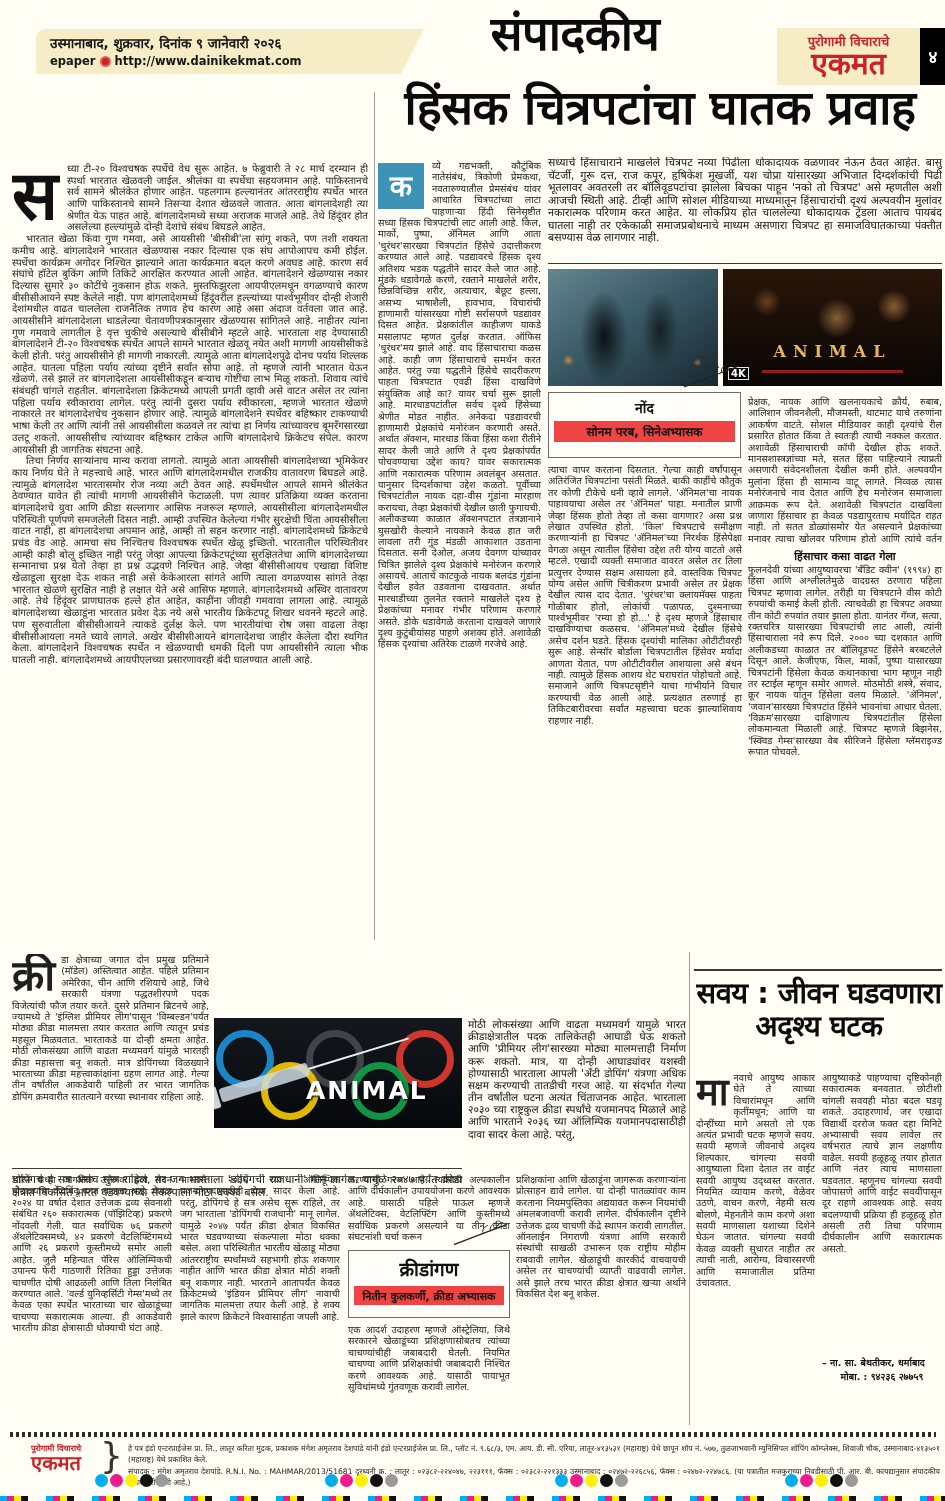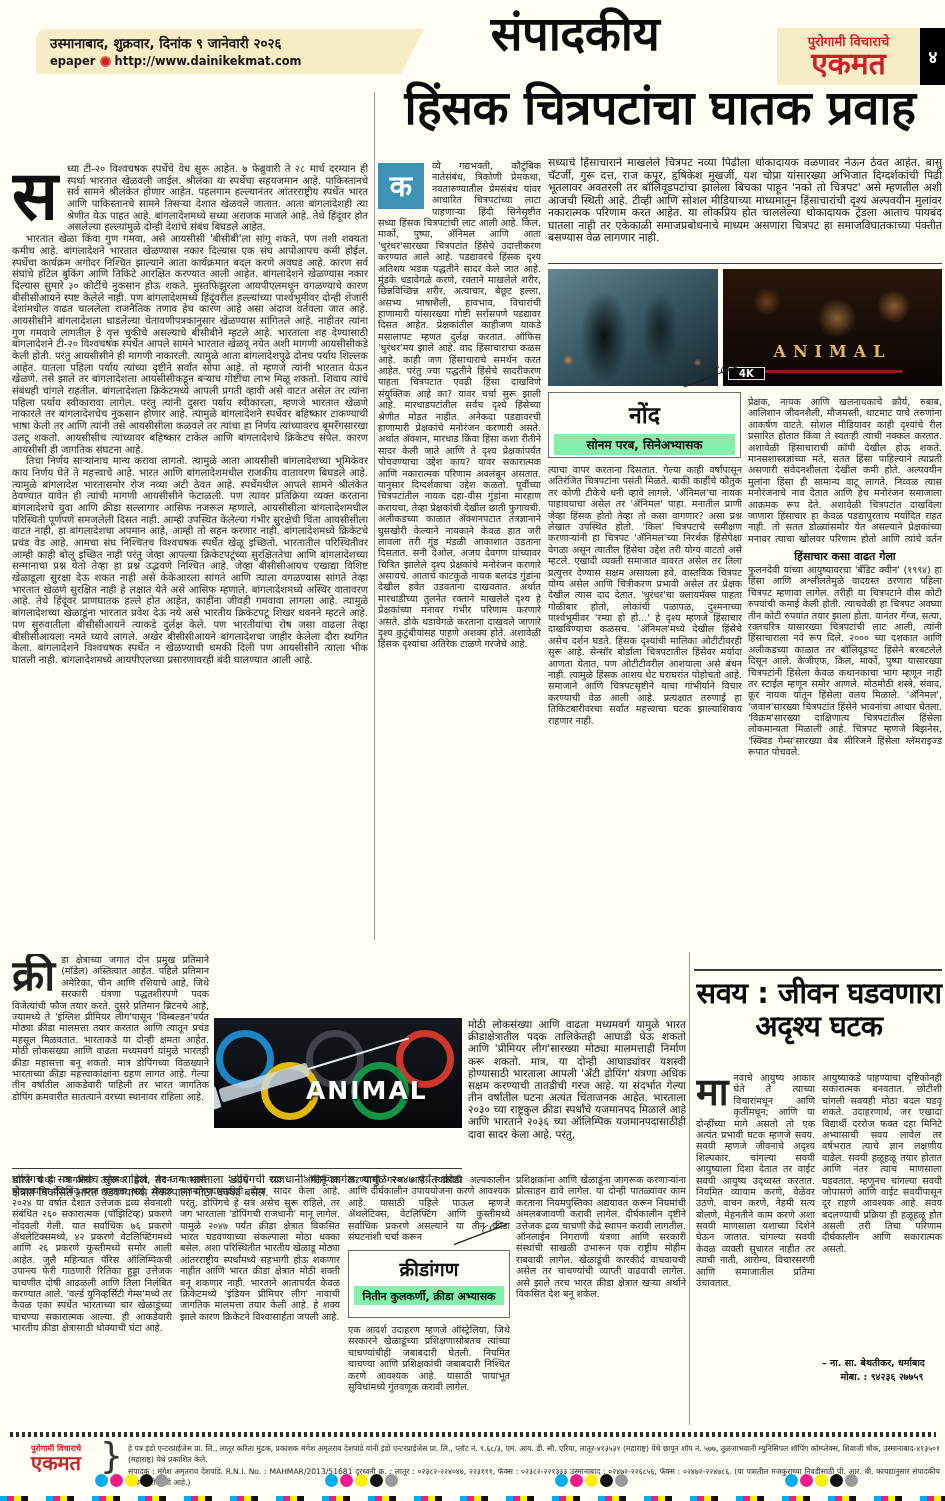--- a/index.html
+++ b/index.html
@@ -24,37 +24,37 @@
   .date-box { background:#f6ecc5; clip-path:polygon(0 0,100% 0,94% 100%,0 100%); border-radius:10px 0 0 3px; padding:5px 10px 0 14px; }
   .date-line { font-size:13.5px; font-weight:700; color:#151515; }
   .epaper-line { font-size:11.5px; font-weight:700; color:#151515; margin-top:2px; display:flex; align-items:center; gap:4px; }
   .epaper-icon { width:11px; height:11px; border-radius:50%; background:#cc2127; display:inline-block; border:2px solid #e4604f; }
   .masthead-box { background:#f6ecc5; text-align:center; padding-top:4px; }
   .mast-tag { color:#cc2127; font-weight:800; font-size:13px; }
   .mast-name { color:#cc2127; font-weight:800; font-size:30px; line-height:0.95; font-family:"DejaVu Serif","Liberation Serif",serif; }
   .pagenum { background:#000; color:#fff; font-size:17px; font-weight:700; display:flex; align-items:center; justify-content:center; }
   
   .note-box { border:1.3px solid #6b6b6b; background:#fffef9; text-align:center; }
-  .note-title { font-size:23px; font-weight:800; padding-top:5px; color:#111; }
-  .note-band { background:#86efac; font-weight:700; font-size:12px; color:#111; margin:4px 5px 5px 5px; padding:2px 0; }
+  .note-title { font-size:14px; font-weight:800; padding-top:5px; color:#111; }
+  .note-band { background:#ef4444; font-weight:700; font-size:12px; color:#111; margin:4px 5px 5px 5px; padding:2px 0; }
   
   .still { background:
       radial-gradient(ellipse 34px 66px at 33% 58%, rgba(8,13,16,0.95), transparent 70%),
       radial-gradient(ellipse 26px 55px at 66% 52%, rgba(15,25,28,0.85), transparent 70%),
       radial-gradient(circle 7px at 12% 78%, rgba(217,138,63,0.9), transparent 80%),
       radial-gradient(circle 5px at 88% 80%, rgba(200,120,50,0.8), transparent 80%),
       linear-gradient(145deg,#64868f 0%,#3a5a66 45%,#182830 100%); }
   .poster { background:
       radial-gradient(circle 24px at 78% 32%, rgba(220,155,85,0.55), transparent 70%),
       radial-gradient(circle 20px at 20% 28%, rgba(190,120,60,0.45), transparent 70%),
       radial-gradient(circle 28px at 52% 42%, rgba(235,175,95,0.5), transparent 70%),
       linear-gradient(180deg,#2a160a 0%,#120a06 70%,#0a0604 100%); }
   .poster-title { position:absolute; left:0; right:0; top:62%; text-align:center; color:#e8b559; font-weight:800; letter-spacing:7px; font-size:16px; font-family:"DejaVu Serif","Liberation Serif",serif; }
   .poster-strip { position:absolute; left:18%; right:18%; top:86%; height:3px; background:#8a1f1f; }
-  .badge-4k { position:absolute; left:5px; bottom:6px; background:#000; color:#fff; border:1px solid #e8e8e8; font-size:10px; font-weight:800; padding:0 10px; }
+  .badge-4k { position:absolute; left:5px; bottom:6px; background:#000; color:#fff; border:1px solid #e8e8e8; font-size:10px; font-weight:800; padding:0 2px; }
   .doping-img { background:linear-gradient(180deg,#14181d,#06080b); overflow:hidden; }
   .ring { position:absolute; width:58px; height:58px; border-radius:50%; border:7px solid #fff; opacity:0.92; }
   .syringe { position:absolute; left:-4px; top:34px; width:210px; height:30px; transform:rotate(-17deg); }
   .syr-barrel { position:absolute; left:6px; top:8px; width:92px; height:14px; background:rgba(205,216,224,0.85); border-radius:3px; }
   .syr-plunger { position:absolute; left:-6px; top:4px; width:10px; height:22px; background:rgba(225,232,238,0.9); border-radius:2px; }
   .syr-needle { position:absolute; left:98px; top:14px; width:105px; height:2px; background:#e7edf2; }
   .doping-label { position:absolute; left:92px; top:58px; color:#fff; font-weight:800; font-size:25px; letter-spacing:2px; text-shadow:1px 1px 2px #000; }
   
   .dash-band { background:repeating-linear-gradient(90deg,#2d2d2d 0 3px,transparent 3px 6px); }
   .foot-logo-tag { color:#cc2127; font-weight:700; font-size:8px; }

